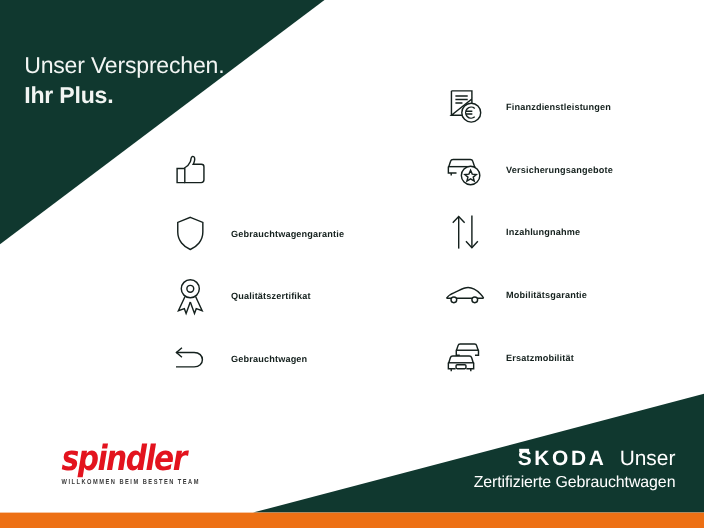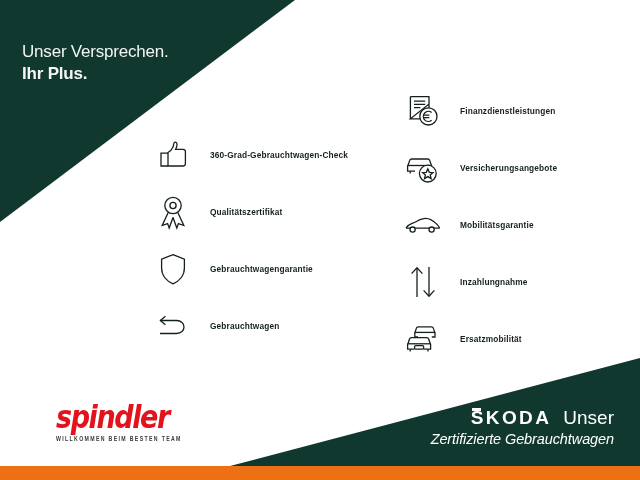--- a/index.html
+++ b/index.html
@@ -12,32 +12,32 @@
   }
   #stage { position:absolute; inset:0; width:640px; height:480px; }
 
   
   .bg-svg { position:absolute; top:0; left:0; width:640px; height:480px; }
 
   
   .headline {
     position:absolute; left:22px; top:18px;
     color:#f2f5f3;
-    font-size:17px;
+    font-size:21px;
     line-height:1.33;
     font-weight:400;
     letter-spacing:-0.2px;
     white-space:pre-line;
   }
   .headline .l2 { display:block;font-weight:bold; }
 
   
   .col { position:absolute; }
   .col-left  { left:150px; top:128px; }
-  .col-right { left:400px; top:84px; }
+  .col-right { left:400px; top:70px; }
 
   .feature {
     display:flex;
     align-items:center;
     height:54px;
     margin-bottom:3px;
   }
   .f-icon {
     width:46px; height:46px;
     flex:0 0 46px;
@@ -106,21 +106,20 @@
     font-weight:400;
     letter-spacing:0px;
     margin-left:5px;
   }
   .skoda-row2 {
     margin-top:4px;
     font-size:14.5px;
     font-weight:400;
     letter-spacing:-0.1px;
     white-space:nowrap;
-    font-style:italic;
   }
 </style>
 </head>
 <body>
 
 <div id="stage">
 
   <svg class="bg-svg" viewBox="0 0 640 480">
     <rect x="0" y="0" width="640" height="480" fill="#ffffff"></rect>
     <polygon points="0,0 295,0 0,222" fill="#10382F"></polygon>
@@ -135,42 +134,41 @@
 
   <div class="col col-left">
 
     <div class="feature">
       <span class="f-icon">
         <svg width="34" height="34" viewBox="0 0 34 34" fill="none" stroke="#14201D" stroke-width="1.3">
           <path d="M12 14.5 C12 14.5 15.5 12.5 17 9 C18 6.6 17.2 4.5 19 4.2 C21 3.9 21.3 6.2 20.8 8.2 C20.4 9.9 19.6 11.3 19.6 11.3 L27 11.3 C28.6 11.3 29.4 12.5 29.4 13.6 L29.4 25.5 C29.4 27 28.3 28 26.9 28 L12 28 Z"></path>
           <path d="M12 15.2 L5 15.2 L5 28 L12 28"></path>
         </svg>
       </span>
-      <span class="f-label">360-Grad-Gebrauchtwagen-Check</span>
+    </div>
+
+    <div class="feature">
+      <span class="f-icon">
+        <svg width="28" height="34" viewBox="0 0 28 34" fill="none" stroke="#14201D" stroke-width="1.3">
+          <path d="M14 2.6 L25.4 7.2 L25.4 16 C25.4 23.8 20 29.3 14 31.8 C8 29.3 2.6 23.8 2.6 16 L2.6 7.2 Z"></path>
+        </svg>
+      </span>
+      <span class="f-label">Gebrauchtwagengarantie</span>
     </div>
 
     <div class="feature">
       <span class="f-icon">
         <svg width="30" height="34" viewBox="0 0 30 34" fill="none" stroke="#14201D" stroke-width="1.3">
           <circle cx="15" cy="10.5" r="8.2"></circle>
           <circle cx="15" cy="10.5" r="3.1"></circle>
           <path d="M10.2 17.5 L4.2 30.5 L9.6 28.6 L11.2 33 L15 22.5"></path>
           <path d="M19.8 17.5 L25.8 30.5 L20.4 28.6 L18.8 33 L15 22.5"></path>
         </svg>
       </span>
       <span class="f-label">Qualitätszertifikat</span>
-    </div>
-
-    <div class="feature">
-      <span class="f-icon">
-        <svg width="28" height="34" viewBox="0 0 28 34" fill="none" stroke="#14201D" stroke-width="1.3">
-          <path d="M14 2.6 L25.4 7.2 L25.4 16 C25.4 23.8 20 29.3 14 31.8 C8 29.3 2.6 23.8 2.6 16 L2.6 7.2 Z"></path>
-        </svg>
-      </span>
-      <span class="f-label">Gebrauchtwagengarantie</span>
     </div>
 
 
     <div class="feature">
       <span class="f-icon">
         <svg width="34" height="24" viewBox="0 0 34 24" fill="none" stroke="#14201D" stroke-width="1.3">
           <path d="M4 6.5 L20.5 6.5 C25.2 6.5 28 9.4 28 13 C28 16.6 25.2 19.5 20.5 19.5 L4 19.5"></path>
           <path d="M9.4 2.2 L4.4 6.5 L9.4 10.8"></path>
         </svg>
       </span>
@@ -203,40 +201,40 @@
           <path d="M5.2 19.2 L5.2 21.6"></path>
           <circle cx="22.8" cy="21.6" r="8.4" fill="#ffffff"></circle>
           <path d="M22.8 16.8 L24.3 20.3 L28 20.6 L25.2 23 L26.1 26.6 L22.8 24.6 L19.5 26.6 L20.4 23 L17.6 20.6 L21.3 20.3 Z"></path>
         </svg>
       </span>
       <span class="f-label">Versicherungsangebote</span>
     </div>
 
     <div class="feature">
       <span class="f-icon">
+        <svg width="30" height="34" viewBox="0 0 30 34" fill="none" stroke="#14201D" stroke-width="1.3">
+          <path d="M9 32 L9 3"></path>
+          <path d="M3.6 8.6 L9 2.8 L14.4 8.6"></path>
+          <path d="M21 2 L21 31"></path>
+          <path d="M15.6 25.4 L21 31.2 L26.4 25.4"></path>
+        </svg>
+      </span>
+      <span class="f-label">Inzahlungnahme</span>
+    </div>
+
+    <div class="feature">
+      <span class="f-icon">
         <svg width="38" height="20" viewBox="0 0 38 20" fill="none" stroke="#14201D" stroke-width="1.3">
           <path d="M2 13.2 C2 13.2 4 9.8 8.6 8.2 C13 6.6 16.6 3.4 21.6 3.4 C26.6 3.4 30.4 6.8 33 9.4 C35 11.4 35.6 13.2 35.6 13.2"></path>
           <path d="M2 13.2 L35.6 13.2"></path>
           <circle cx="8.6" cy="14.6" r="2.6" fill="#ffffff"></circle>
           <circle cx="27.6" cy="14.6" r="2.6" fill="#ffffff"></circle>
         </svg>
       </span>
       <span class="f-label">Mobilitätsgarantie</span>
-    </div>
-
-    <div class="feature">
-      <span class="f-icon">
-        <svg width="30" height="34" viewBox="0 0 30 34" fill="none" stroke="#14201D" stroke-width="1.3">
-          <path d="M9 32 L9 3"></path>
-          <path d="M3.6 8.6 L9 2.8 L14.4 8.6"></path>
-          <path d="M21 2 L21 31"></path>
-          <path d="M15.6 25.4 L21 31.2 L26.4 25.4"></path>
-        </svg>
-      </span>
-      <span class="f-label">Inzahlungnahme</span>
     </div>
 
     <div class="feature">
       <span class="f-icon">
         <svg width="38" height="34" viewBox="0 0 38 34" fill="none" stroke="#14201D" stroke-width="1.3">
           <path d="M11 10.4 L12.4 6.2 C12.6 5.3 13.4 4.8 14.3 4.8 L27.4 4.8 C28.3 4.8 29.1 5.3 29.3 6.2 L30.7 10.4"></path>
           <path d="M10.4 10.4 L31.4 10.4"></path>
           <path d="M10.8 10.4 L10.8 15 L14 15"></path>
           <path d="M31 10.4 L31 15 L27.8 15"></path>
           <path d="M4 21.8 L5.4 17.2 C5.7 16.2 6.6 15.6 7.6 15.6 L22.6 15.6 C23.6 15.6 24.5 16.2 24.8 17.2 L26.2 21.8"></path>

